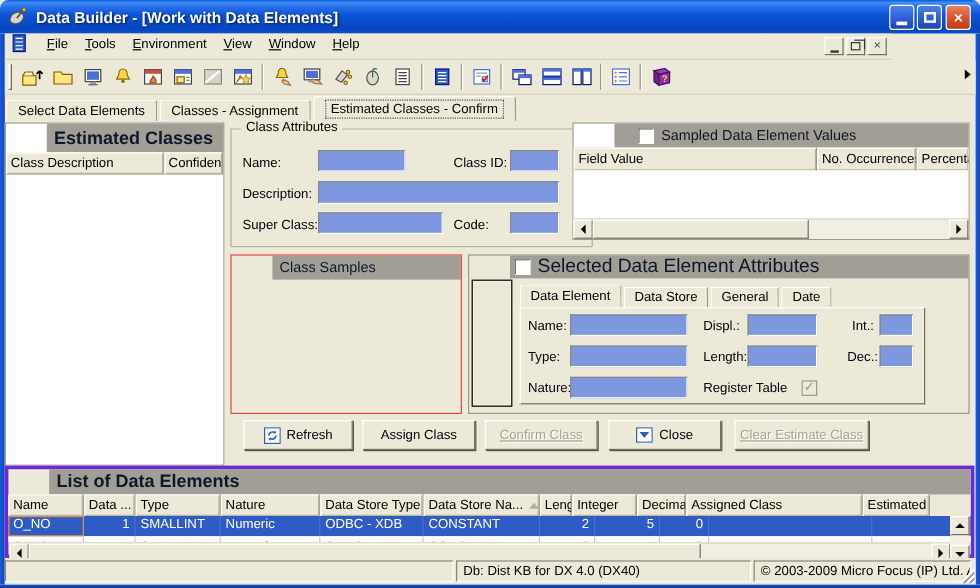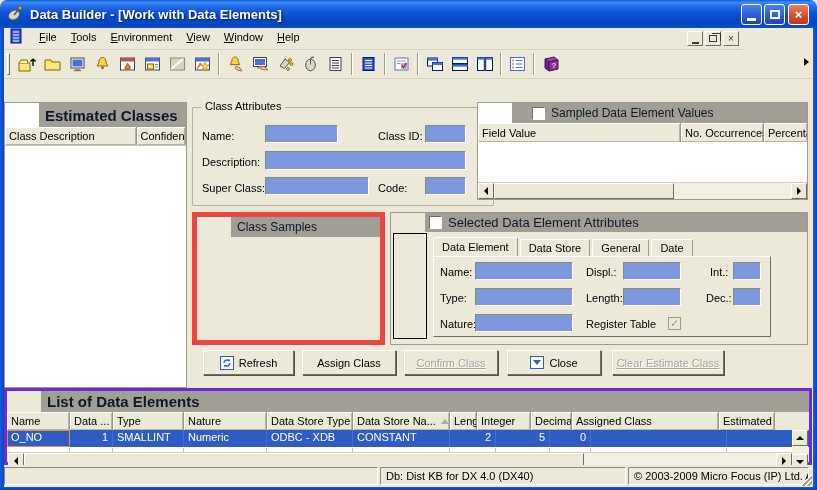--- a/index.html
+++ b/index.html
@@ -75,26 +75,26 @@
   .hscroll { display:flex; align-items:center; height:17px; background:#F1EFE2; border-top:1px solid #D4D0BE; }
   .scroll-btn { width:16px; height:16px; background:#ECE9D8; border:1px solid; border-color:#fff #716F64 #716F64 #fff;
     display:flex; align-items:center; justify-content:center; flex:none; }
   .arr-left  { width:0; height:0; border-right:4px solid #000; border-top:4px solid transparent; border-bottom:4px solid transparent; }
   .arr-right { width:0; height:0; border-left:4px solid #000; border-top:4px solid transparent; border-bottom:4px solid transparent; }
   .arr-up    { width:0; height:0; border-bottom:4px solid #000; border-left:4px solid transparent; border-right:4px solid transparent; }
   .arr-down  { width:0; height:0; border-top:4px solid #000; border-left:4px solid transparent; border-right:4px solid transparent; }
   .scroll-thumb { height:16px; background:#ECE9D8; border:1px solid; border-color:#fff #716F64 #716F64 #fff; }
 
   
-  #class-samples { position:absolute; left:192px; top:212px; width:193px; height:133px; border:5px solid #ef4444; background:#ECE9D8; }
+  #class-samples { position:absolute; left:192px; top:212px; width:193px; height:133px; border:1px solid #ef4444; background:#ECE9D8; }
   #class-samples-header { height:20px; font-size:12px; padding-left:6px; }
 
   
   #selattr-panel { position:absolute; left:390px; top:212px; width:418px; height:133px; border:1px solid #9C9A8C; background:#ECE9D8; }
-  #selattr-header { height:19px; font-size:13px; }
+  #selattr-header { height:19px; font-size:16px; }
   #selattr-box { position:absolute; left:2px; top:20px; width:34px; height:106px; border:1px solid #000; background:#ECE9D8; }
   .subtab { height:17px; background:#ECE9D8; border:1px solid #9C9A8C; border-bottom:none; border-top-color:#fff; border-left-color:#fff;
     border-radius:2px 2px 0 0; font-size:11px; display:flex; align-items:center; padding:0 8px; margin-right:2px; }
   .subtab.active { height:19px; font-weight:normal; position:relative; z-index:2; }
   #selattr-tabs { position:absolute; left:42px; top:24px; display:flex; align-items:flex-end; height:19px; }
   #selattr-tabpanel { position:absolute; left:42px; top:43px; width:338px; height:81px; background:#ECE9D8;
     border:1px solid; border-color:#fff #716F64 #716F64 #fff; }
   .reg-check { position:absolute; width:13px; height:13px; background:#ECE9D8; border:1px solid #9C9A8C;
     color:#9a978a; font-size:11px; line-height:11px; text-align:center; }
 
@@ -344,20 +344,31 @@
       <path d="M3 3l9-2 4 3-9 2z" fill="#9B3FB5" stroke="#4A1060"></path>
       <path d="M3 3l4 3v9l-4-3z" fill="#6E2383" stroke="#4A1060"></path>
       <path d="M7 6l9-2v9l-9 2z" fill="#8B2FA8" stroke="#4A1060"></path>
       <text x="9.5" y="12" font-size="8" font-weight="bold" fill="#FFD24A">?</text>
         </svg>
       </div>
 
     <div id="toolbar-overflow"></div>
   </div>
 
+  <div id="tabstrip">
+    <div class="tab">
+        <span>Select Data Elements</span>
+      </div>
+    <div class="tab">
+        <span>Classes - Assignment</span>
+      </div>
+    <div class="tab active">
+        <span class="focus">Estimated Classes - Confirm</span>
+      </div>
+  </div>
 
   <div id="estimated-panel">
     <div id="estimated-header" class="panel-header">Estimated Classes</div>
     <div id="estimated-cols">
       <div class="colcell" style="width:133px;">Class Description</div>
       <div class="colcell" style="width:50px;">Confidence</div>
     </div>
     <div id="estimated-list"></div>
   </div>
 

